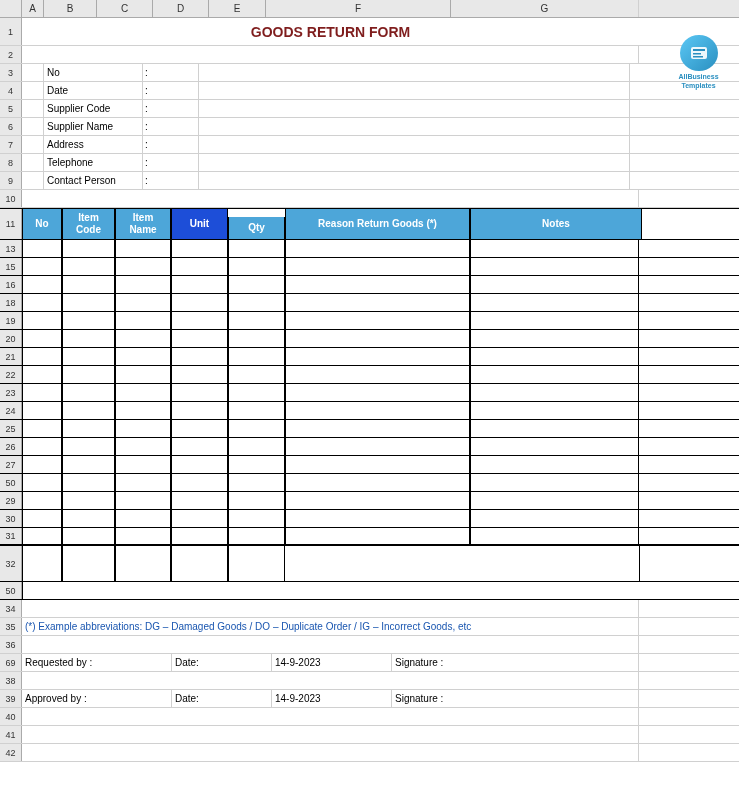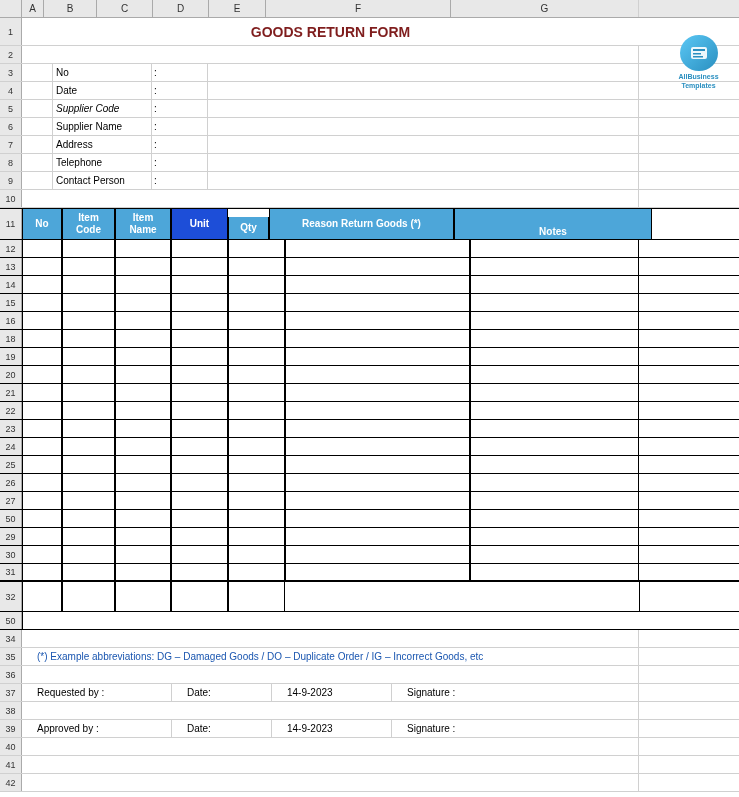--- a/index.html
+++ b/index.html
@@ -50,21 +50,21 @@
       align-items: center;
       justify-content: center;
       font-size: 9px;
       color: #333;
       flex-shrink: 0;
     }
     .cell {
       border-right: 1px solid #d0d0d0;
       display: flex;
       align-items: center;
-      padding: 0 15px;
+      padding: 0 3px;
       font-size: 10px;
     }
 
     
     .col-a { width: 22px; }
     .col-b { width: 53px; }
     .col-c { width: 56px; }
     .col-d { width: 56px; }
     .col-e { width: 57px; }
     .col-f { width: 185px; }
@@ -221,21 +221,21 @@
     <div class="row-num">4</div>
     <div class="cell col-a"></div>
     <div class="cell info-label" style="width:99px;">Date</div>
     <div class="cell info-colon col-d">:</div>
     <div class="cell" style="width:431px;"></div>
   </div>
 
   <div class="info-row">
     <div class="row-num">5</div>
     <div class="cell col-a"></div>
-    <div class="cell info-label" style="width:99px;font-style:italic;">Supplier Code</div>
+    <div class="cell info-label" style="width:99px;">Supplier Code</div>
     <div class="cell info-colon col-d">:</div>
     <div class="cell" style="width:431px;"></div>
   </div>
 
   <div class="info-row">
     <div class="row-num">6</div>
     <div class="cell col-a"></div>
     <div class="cell info-label" style="width:99px;">Supplier Name</div>
     <div class="cell info-colon col-d">:</div>
     <div class="cell" style="width:431px;"></div>
@@ -277,54 +277,34 @@
     </div>
     <div class="th-cell" style="width:53px; background:#4da6d9;">
       Item<br>Code
     </div>
     <div class="th-cell" style="width:56px; background:#4da6d9;">
       Item<br>Name
     </div>
     <div class="th-cell" style="width:57px; background:#1d4ed8;">
       <span>Unit</span>
     </div>
-    <div class="th-cell" style="width:41px; background:#4da6d9;margin-top:8px;">
+    <div class="th-cell" style="width:57px; background:#4da6d9;margin-top:8px;">
       <span>Qty</span>
     </div>
     <div class="th-cell" style="width:185px; background:#4da6d9;">
       <span>Reason Return Goods (*)</span>
     </div>
-    <div class="th-cell" style="width:198px; background:#4da6d9; border-right:1px solid #000;align-items:flex-end;">
+    <div class="th-cell" style="width:172px; background:#4da6d9; border-right:1px solid #000;">
       <span>Notes</span>
     </div>
   </div>
 
   <div>
     <div class="table-data-row">
-        <div class="row-num">12</div>
-        <div class="td-cell" style="width:40px;"></div>
-        <div class="td-cell" style="width:53px;"></div>
-        <div class="td-cell" style="width:56px;"></div>
-        <div class="td-cell" style="width:57px;"></div>
-        <div class="td-cell" style="width:57px;"></div>
-        <div class="td-cell" style="width:185px;"></div>
-        <div class="td-cell" style="width:169px;border-right:1px solid #000;"></div>
-      </div>
-    <div class="table-data-row">
         <div class="row-num">13</div>
-        <div class="td-cell" style="width:40px;"></div>
-        <div class="td-cell" style="width:53px;"></div>
-        <div class="td-cell" style="width:56px;"></div>
-        <div class="td-cell" style="width:57px;"></div>
-        <div class="td-cell" style="width:57px;"></div>
-        <div class="td-cell" style="width:185px;"></div>
-        <div class="td-cell" style="width:169px;border-right:1px solid #000;"></div>
-      </div>
-    <div class="table-data-row">
-        <div class="row-num">14</div>
         <div class="td-cell" style="width:40px;"></div>
         <div class="td-cell" style="width:53px;"></div>
         <div class="td-cell" style="width:56px;"></div>
         <div class="td-cell" style="width:57px;"></div>
         <div class="td-cell" style="width:57px;"></div>
         <div class="td-cell" style="width:185px;"></div>
         <div class="td-cell" style="width:169px;border-right:1px solid #000;"></div>
       </div>
     <div class="table-data-row">
         <div class="row-num">15</div>
@@ -481,21 +461,21 @@
         <div class="td-cell" style="width:40px;"></div>
         <div class="td-cell" style="width:53px;"></div>
         <div class="td-cell" style="width:56px;"></div>
         <div class="td-cell" style="width:57px;"></div>
         <div class="td-cell" style="width:57px;"></div>
         <div class="td-cell" style="width:185px;"></div>
         <div class="td-cell" style="width:169px;border-right:1px solid #000;"></div>
       </div>
   </div>
 
-  <div style="display:flex; height:30px; border-bottom:1px solid #000;">
+  <div style="display:flex; height:36px; border-bottom:1px solid #000;">
     <div class="row-num">32</div>
     <div class="td-cell" style="width:40px; border-left:1px solid #000;"></div>
     <div class="td-cell" style="width:53px;"></div>
     <div class="td-cell" style="width:56px;"></div>
     <div class="td-cell" style="width:57px;"></div>
     <div class="td-cell" style="width:57px; border-right:1px solid #000;"></div>
     <div style="width:355px; border-right:1px solid #000; display:flex; align-items:center;"></div>
   </div>
 
   <div style="display:flex; height:18px; border-bottom:1px solid #000;">
@@ -514,21 +494,21 @@
       <span>(*) Example abbreviations: DG – Damaged Goods / DO – Duplicate Order / IG – Incorrect Goods, etc</span>
     </div>
   </div>
 
   <div class="data-row">
     <div class="row-num">36</div>
     <div class="cell" style="width:617px;"></div>
   </div>
 
   <div class="data-row">
-    <div class="row-num">37</div>
+    <div class="row-num">69</div>
     <div class="cell" style="width:150px;">
       <span>Requested by :</span>
     </div>
     <div class="cell" style="width:100px;">
       <span>Date:</span>
     </div>
     <div class="cell" style="width:120px;">
       <span>14-9-2023</span>
     </div>
     <div class="cell" style="width:247px;">

